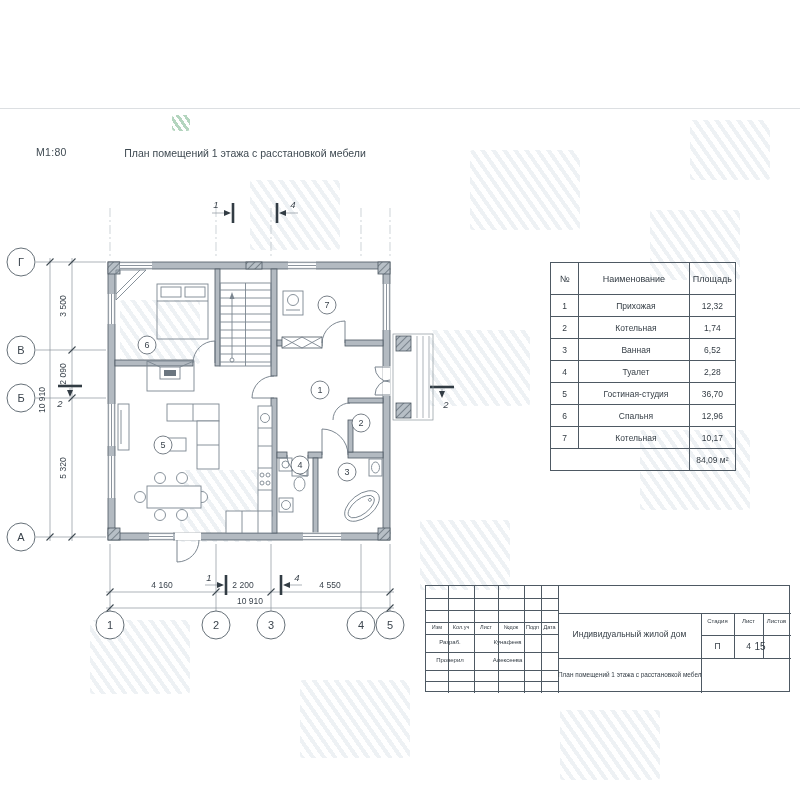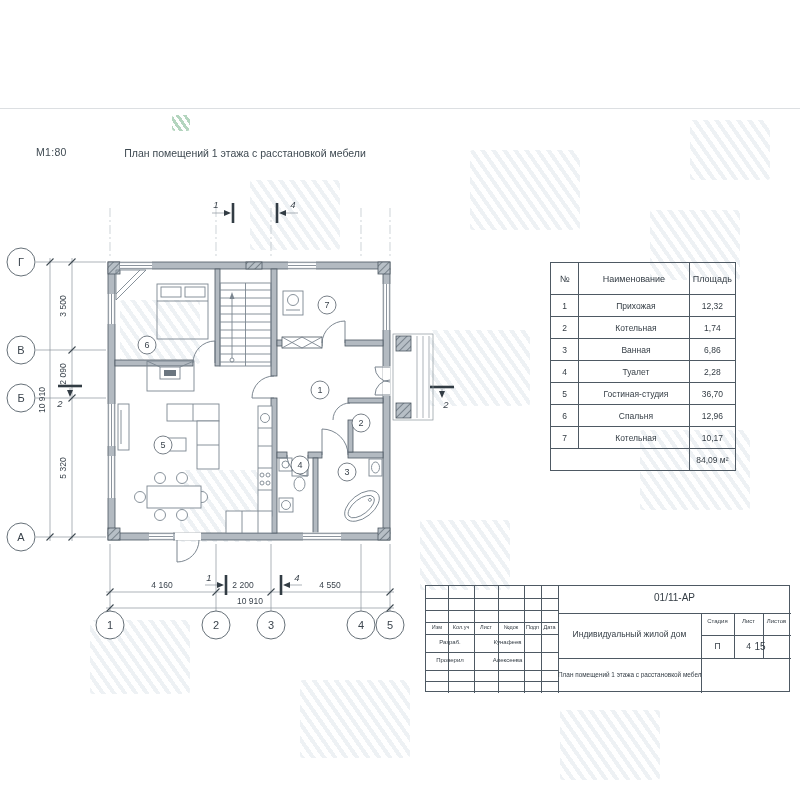--- a/index.html
+++ b/index.html
@@ -434,21 +434,21 @@
       <td>12,32</td>
     </tr>
     <tr>
       <td>2</td>
       <td class="c-name">Котельная</td>
       <td>1,74</td>
     </tr>
     <tr>
       <td>3</td>
       <td class="c-name">Ванная</td>
-      <td>6,86</td>
+      <td>6,52</td>
     </tr>
     <tr>
       <td>4</td>
       <td class="c-name">Туалет</td>
       <td>2,28</td>
     </tr>
     <tr>
       <td>5</td>
       <td class="c-name">Гостиная-студия</td>
       <td>36,70</td>
@@ -486,21 +486,20 @@
     <div class="tbl" style="left:275px;top:49px;width:90px;height:1px;"></div>
     <div class="tbl" style="left:132px;top:72px;width:233px;height:1px;"></div>
     <div class="tbl" style="left:0;top:12px;width:132px;height:1px;"></div>
     <div class="tbl" style="left:0;top:24px;width:132px;height:1px;"></div>
     <div class="tbl" style="left:0;top:36px;width:132px;height:1px;"></div>
     <div class="tbl" style="left:0;top:48px;width:132px;height:1px;"></div>
     <div class="tbl" style="left:0;top:66px;width:132px;height:1px;"></div>
     <div class="tbl" style="left:0;top:84px;width:132px;height:1px;"></div>
     <div class="tbl" style="left:0;top:95px;width:132px;height:1px;"></div>
 
-    <div class="tbt" style="left:132px;top:6px;width:233px;font-size:10px;">01/11-АР</div>
     <div class="tbt" style="left:0;top:38px;width:22px;font-size:5.5px;">Изм</div>
     <div class="tbt" style="left:22px;top:38px;width:26px;font-size:5.5px;">Кол.уч</div>
     <div class="tbt" style="left:48px;top:38px;width:24px;font-size:5.5px;">Лист</div>
     <div class="tbt" style="left:72px;top:38px;width:26px;font-size:5.5px;">№док</div>
     <div class="tbt" style="left:98px;top:38px;width:17px;font-size:5.5px;">Подп</div>
     <div class="tbt" style="left:115px;top:38px;width:17px;font-size:5.5px;">Дата</div>
     <div class="tbt" style="left:0;top:53px;width:48px;font-size:6px;">Разраб.</div>
     <div class="tbt" style="left:48px;top:53px;width:67px;font-size:6px;">Кунафеев</div>
     <div class="tbt" style="left:0;top:71px;width:48px;font-size:6px;">Проверил</div>
     <div class="tbt" style="left:48px;top:71px;width:67px;font-size:6px;">Алексеева</div>

